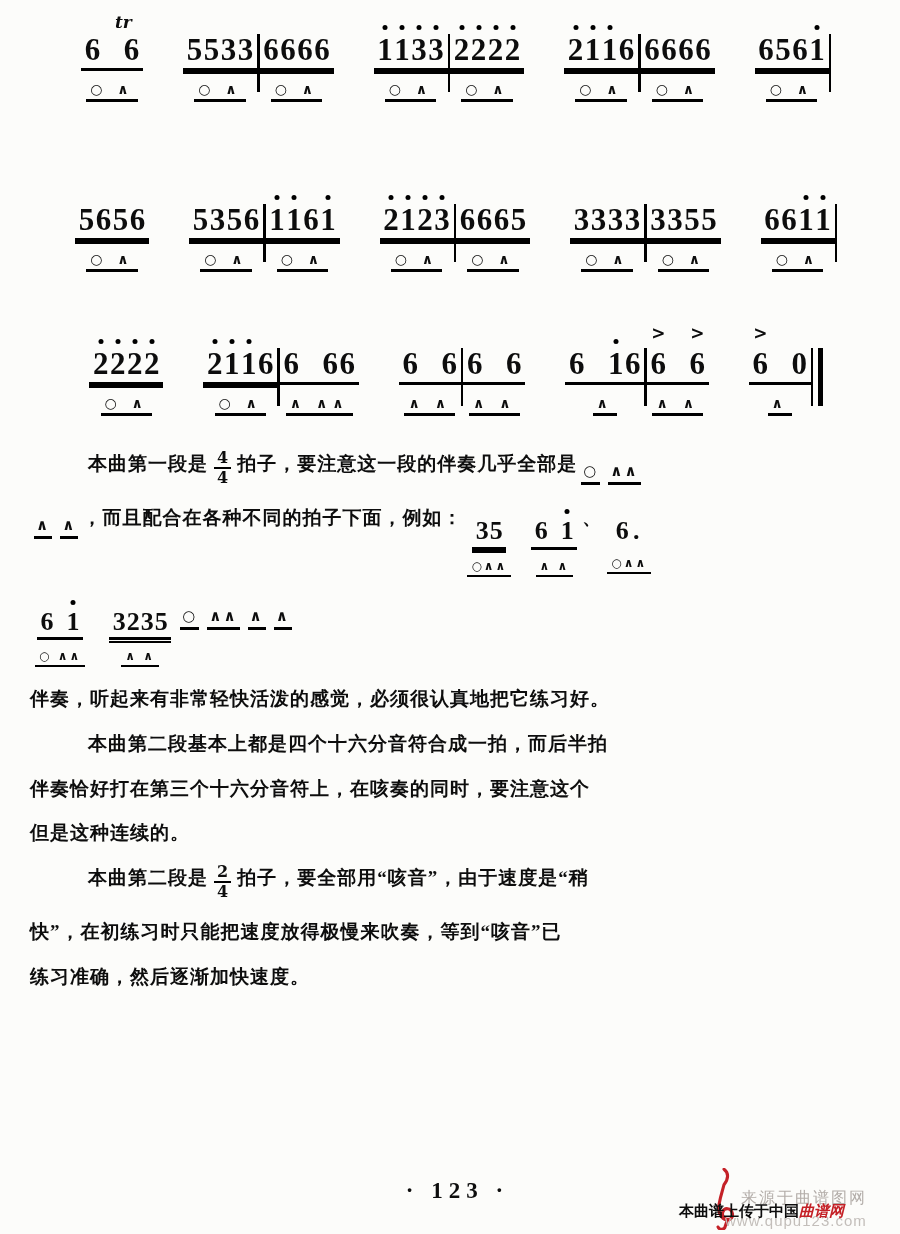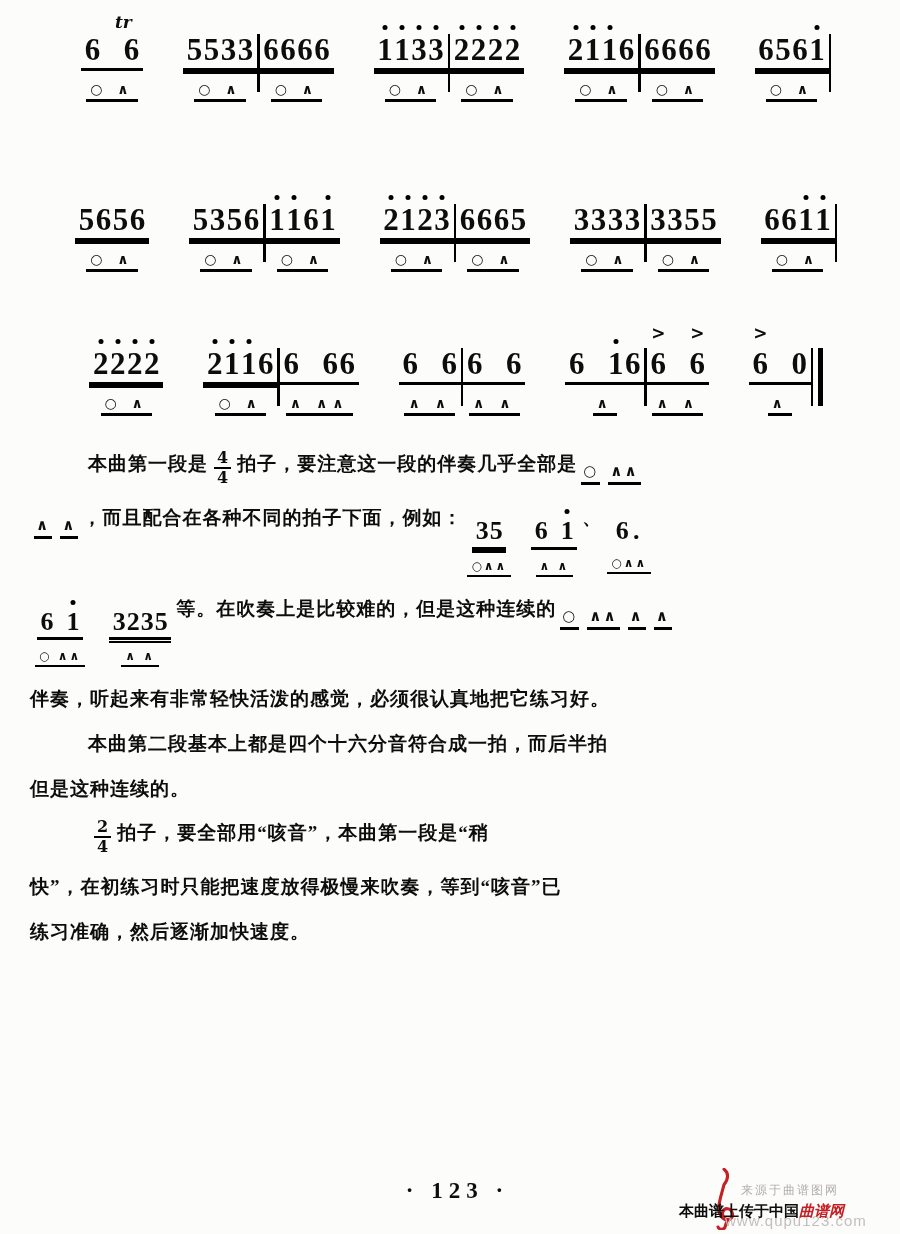--- a/index.html
+++ b/index.html
@@ -49,21 +49,21 @@
   .jp .dg{min-width:14px;}
   .jp .sp{width:12px;}
   .jp .sub{margin-top:6px;}
   .jp .subtxt{font-size:12px;letter-spacing:2px;border-bottom-width:2.5px;}
 
   
   .pagenum{position:absolute;left:0;right:0;top:1178px;text-align:center;
            font-size:23px;font-weight:800;letter-spacing:6px;padding-left:15px;}
   .watermark{position:absolute;right:6px;top:1168px;width:215px;height:64px;}
   .wm-clef{position:absolute;left:30px;top:0;}
-  .wm-line1{position:absolute;left:62px;top:14px;font-size:12px;letter-spacing:2px;
+  .wm-line1{position:absolute;left:62px;top:20px;font-size:16px;letter-spacing:2px;
             font-family:"Liberation Sans",sans-serif;}
   .wm-url{position:absolute;left:46px;top:44px;font-size:15px;letter-spacing:1px;
           font-family:"Liberation Sans",sans-serif;}
   .wm-line2{position:absolute;left:0;top:34px;font-size:15px;font-weight:700;
             font-family:"Liberation Sans",sans-serif;}
   .wm-site-red{font-weight:800;font-style:italic;font-family:Liberation Mono, monospace;}
 </style>
 </head>
 <body>
 
@@ -380,43 +380,46 @@
         <span class="gap" style="width: 14px;"></span>
         <span class="grp jp">
           <span class="notes beam2">
             <span class="dg">3</span>
             <span class="dg">2</span>
             <span class="dg">3</span>
             <span class="dg">5</span>
           </span>
           <span class="sub"><span class="subtxt">∧ ∧</span></span>
         </span>
-        <span class="txt"> 等。在吹奏上是比较难的，但是这种连续的 </span>
         <span class="sym">○</span>
         <span class="sym">∧∧</span>
         <span class="sym">∧</span>
         <span class="sym">∧</span>
       </div>
       <div class="tline">
         <span class="txt">伴奏，听起来有非常轻快活泼的感觉，必须很认真地把它练习好。</span>
       </div>
       <div class="tline">
         <span class="indent"></span>
         <span class="txt">本曲第二段基本上都是四个十六分音符合成一拍，而后半拍</span>
       </div>
       <div class="tline">
+        <span class="txt">伴奏恰好打在第三个十六分音符上，在咳奏的同时，要注意这个</span>
+      </div>
+      <div class="tline">
         <span class="txt">但是这种连续的。</span>
       </div>
       <div class="tline">
         <span class="indent"></span>
+        <span class="txt">本曲第二段是</span>
         <span class="frac">
           <b>2</b>
           <i>4</i>
         </span>
-        <span class="txt">拍子，要全部用“咳音”，本曲第一段是“稍</span>
+        <span class="txt">拍子，要全部用“咳音”，由于速度是“稍</span>
       </div>
       <div class="tline">
         <span class="txt">快”，在初练习时只能把速度放得极慢来吹奏，等到“咳音”已</span>
       </div>
       <div class="tline">
         <span class="txt">练习准确，然后逐渐加快速度。</span>
       </div>
     </div>
 
   <div class="pagenum">· 123 ·</div>

